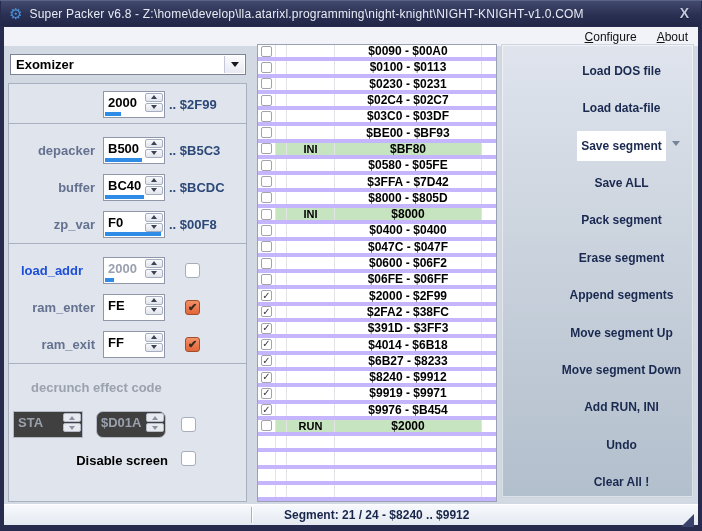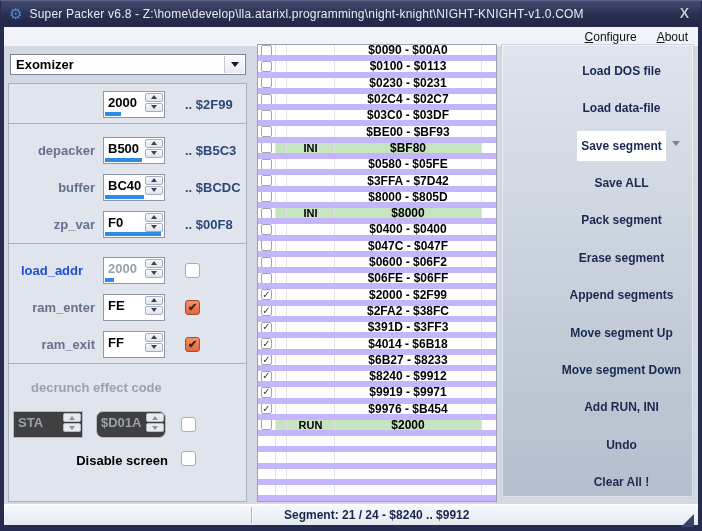--- a/index.html
+++ b/index.html
@@ -45,21 +45,21 @@
   
   .box{position:absolute; left:8px; width:239px; background:#e0e4ec; border:1px solid #a9b0bf; box-sizing:border-box;}
   #boxA{top:82px;  height:41px;}
   #boxB{top:122px; height:121px;}
   #boxC{top:242px; height:121px;}
   #boxD{top:362px; height:139px;}
   .prow{display:flex; align-items:center; height:28px; margin-top:9px;}
   .prow.first{margin-top:12px;}
   .plabel{width:86px; padding-right:8px; text-align:right; font-weight:bold; font-size:13px; color:#64718f; white-space:nowrap;}
   .plabel.disabled{color:#1d4ed8;text-align:center;}
-  .psuffix{margin-left:20px; font-weight:bold; font-size:13px; color:#2c4878; white-space:nowrap;}
+  .psuffix{margin-left:4px; font-weight:bold; font-size:13px; color:#2c4878; white-space:nowrap;}
   
   .spin{position:relative; width:62px; height:27px; background:#fff; border:1px solid #8f97a8; box-sizing:border-box;}
   .spin-text{position:absolute; left:4px; top:3px; right:20px; font-weight:bold; font-size:13px; color:#000; overflow:hidden;}
   .spin.graytext .spin-text{color:#9aa1ad;}
   .spin-btns{position:absolute; top:1px; right:1px; bottom:5px; width:18px; display:flex; flex-direction:column; gap:1px;}
   .sb{flex:1; background:linear-gradient(#f8f9fb,#e1e4ec); border:1px solid #a7aec0; border-radius:2px; position:relative;}
   .sb::after{content:""; position:absolute; left:50%; top:50%; transform:translate(-50%,-50%);
     border-left:3px solid transparent; border-right:3px solid transparent;}
   .sb.up::after{border-bottom:4px solid #3a4254;}
   .sb.dn::after{border-top:4px solid #3a4254;}
@@ -79,21 +79,21 @@
   #boxD .spin.op{position:absolute; left:4px; top:47px; width:70px;}
   #boxD .spin.addr{position:absolute; left:87px; top:47px; width:70px;}
   #boxD .cb.fx{position:absolute; left:172px; top:53px;}
   #boxD .dscreen{position:absolute; left:0; top:89px; width:159px; text-align:right; font-weight:bold; font-size:13px; color:#000;}
   #boxD .cb.ds{position:absolute; left:172px; top:87px;}
   
   .seglist{
     position:absolute; left:257px; top:43px; width:240px; height:458px;
     background:#fff; border:1px solid #99a1b3; box-sizing:border-box; overflow:hidden;
   }
-  .seg-row{display:grid; grid-template-columns:18px 11px 48px 147px 1fr; height:16.3px; border-bottom:6px solid #c4b5fd; box-sizing:border-box;}
+  .seg-row{display:grid; grid-template-columns:18px 11px 48px 147px 1fr; height:16.3px; border-bottom:4px solid #c4b5fd; box-sizing:border-box;}
   .seg-cell{display:flex; align-items:center; justify-content:center; border-right:1px solid #e3e3e7; box-sizing:border-box; overflow:hidden;}
   .seg-cell:last-child{border-right:none;}
   .seg-cell.hl{background:#c6e4bf;}
   .c-type{font-weight:bold; font-size:11px; color:#000;}
   .c-range{font-weight:bold; font-size:12px; color:#000;}
   .listbox{width:11px; height:11px; box-sizing:border-box; border:1px solid #a3a3ab; border-radius:2px; background:#fff;
            display:flex; align-items:center; justify-content:center; font-size:10px; color:#3a3a3a; line-height:1;}
   
   .actions{
     position:absolute; left:501px; top:43px; width:193px; height:454px;

